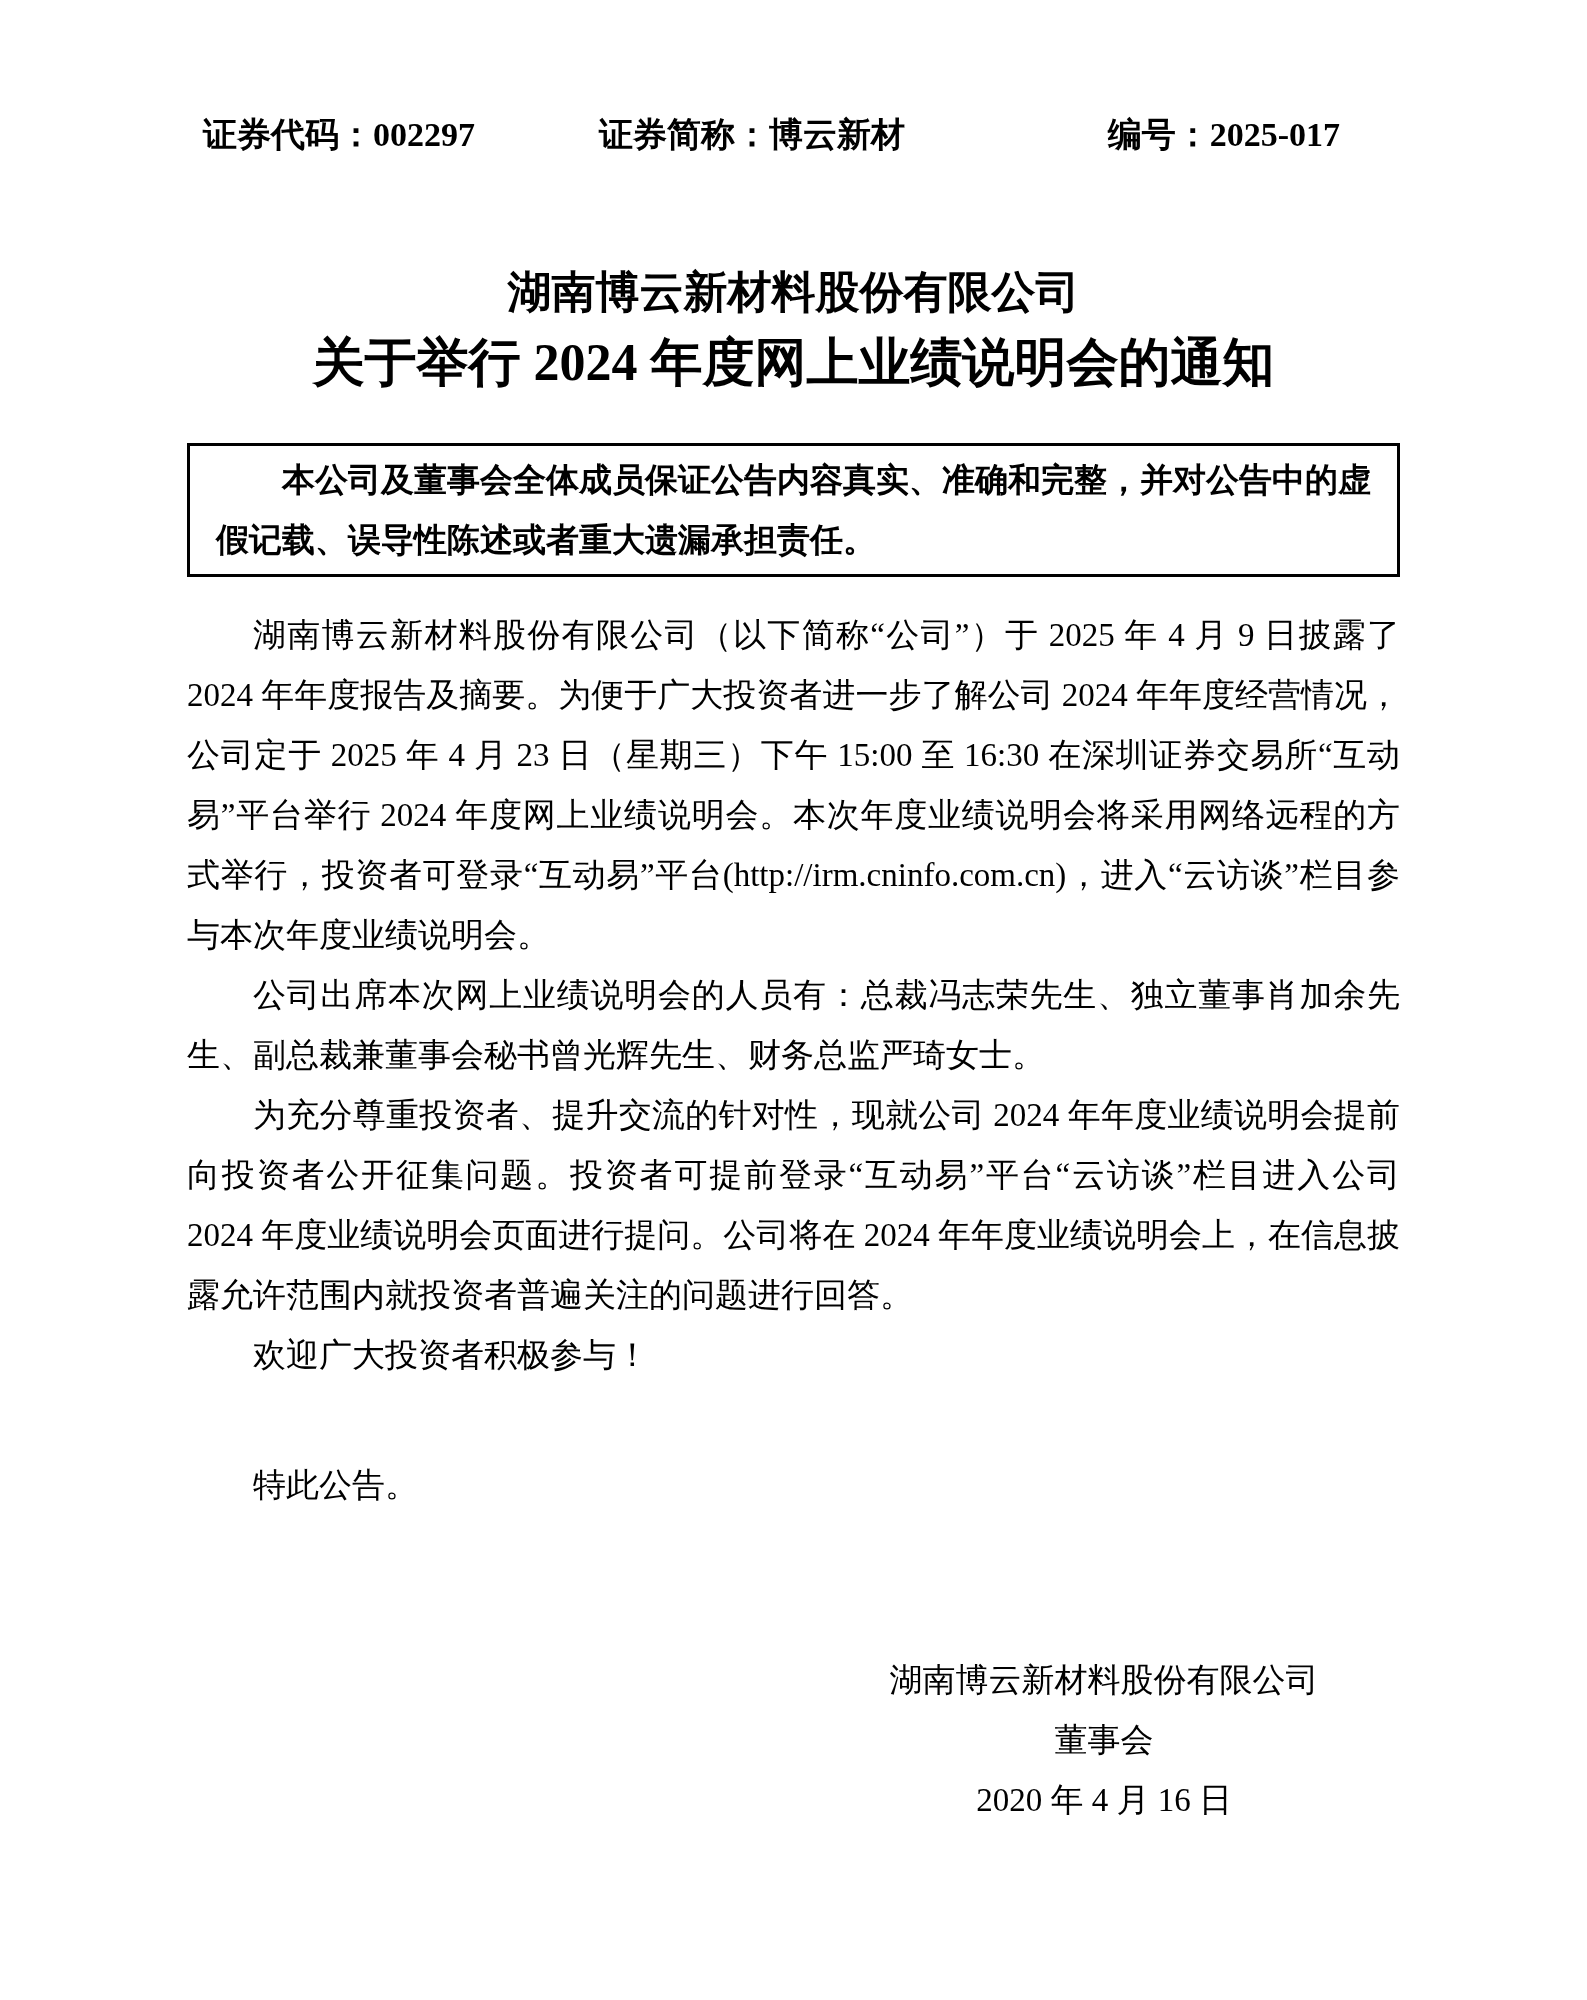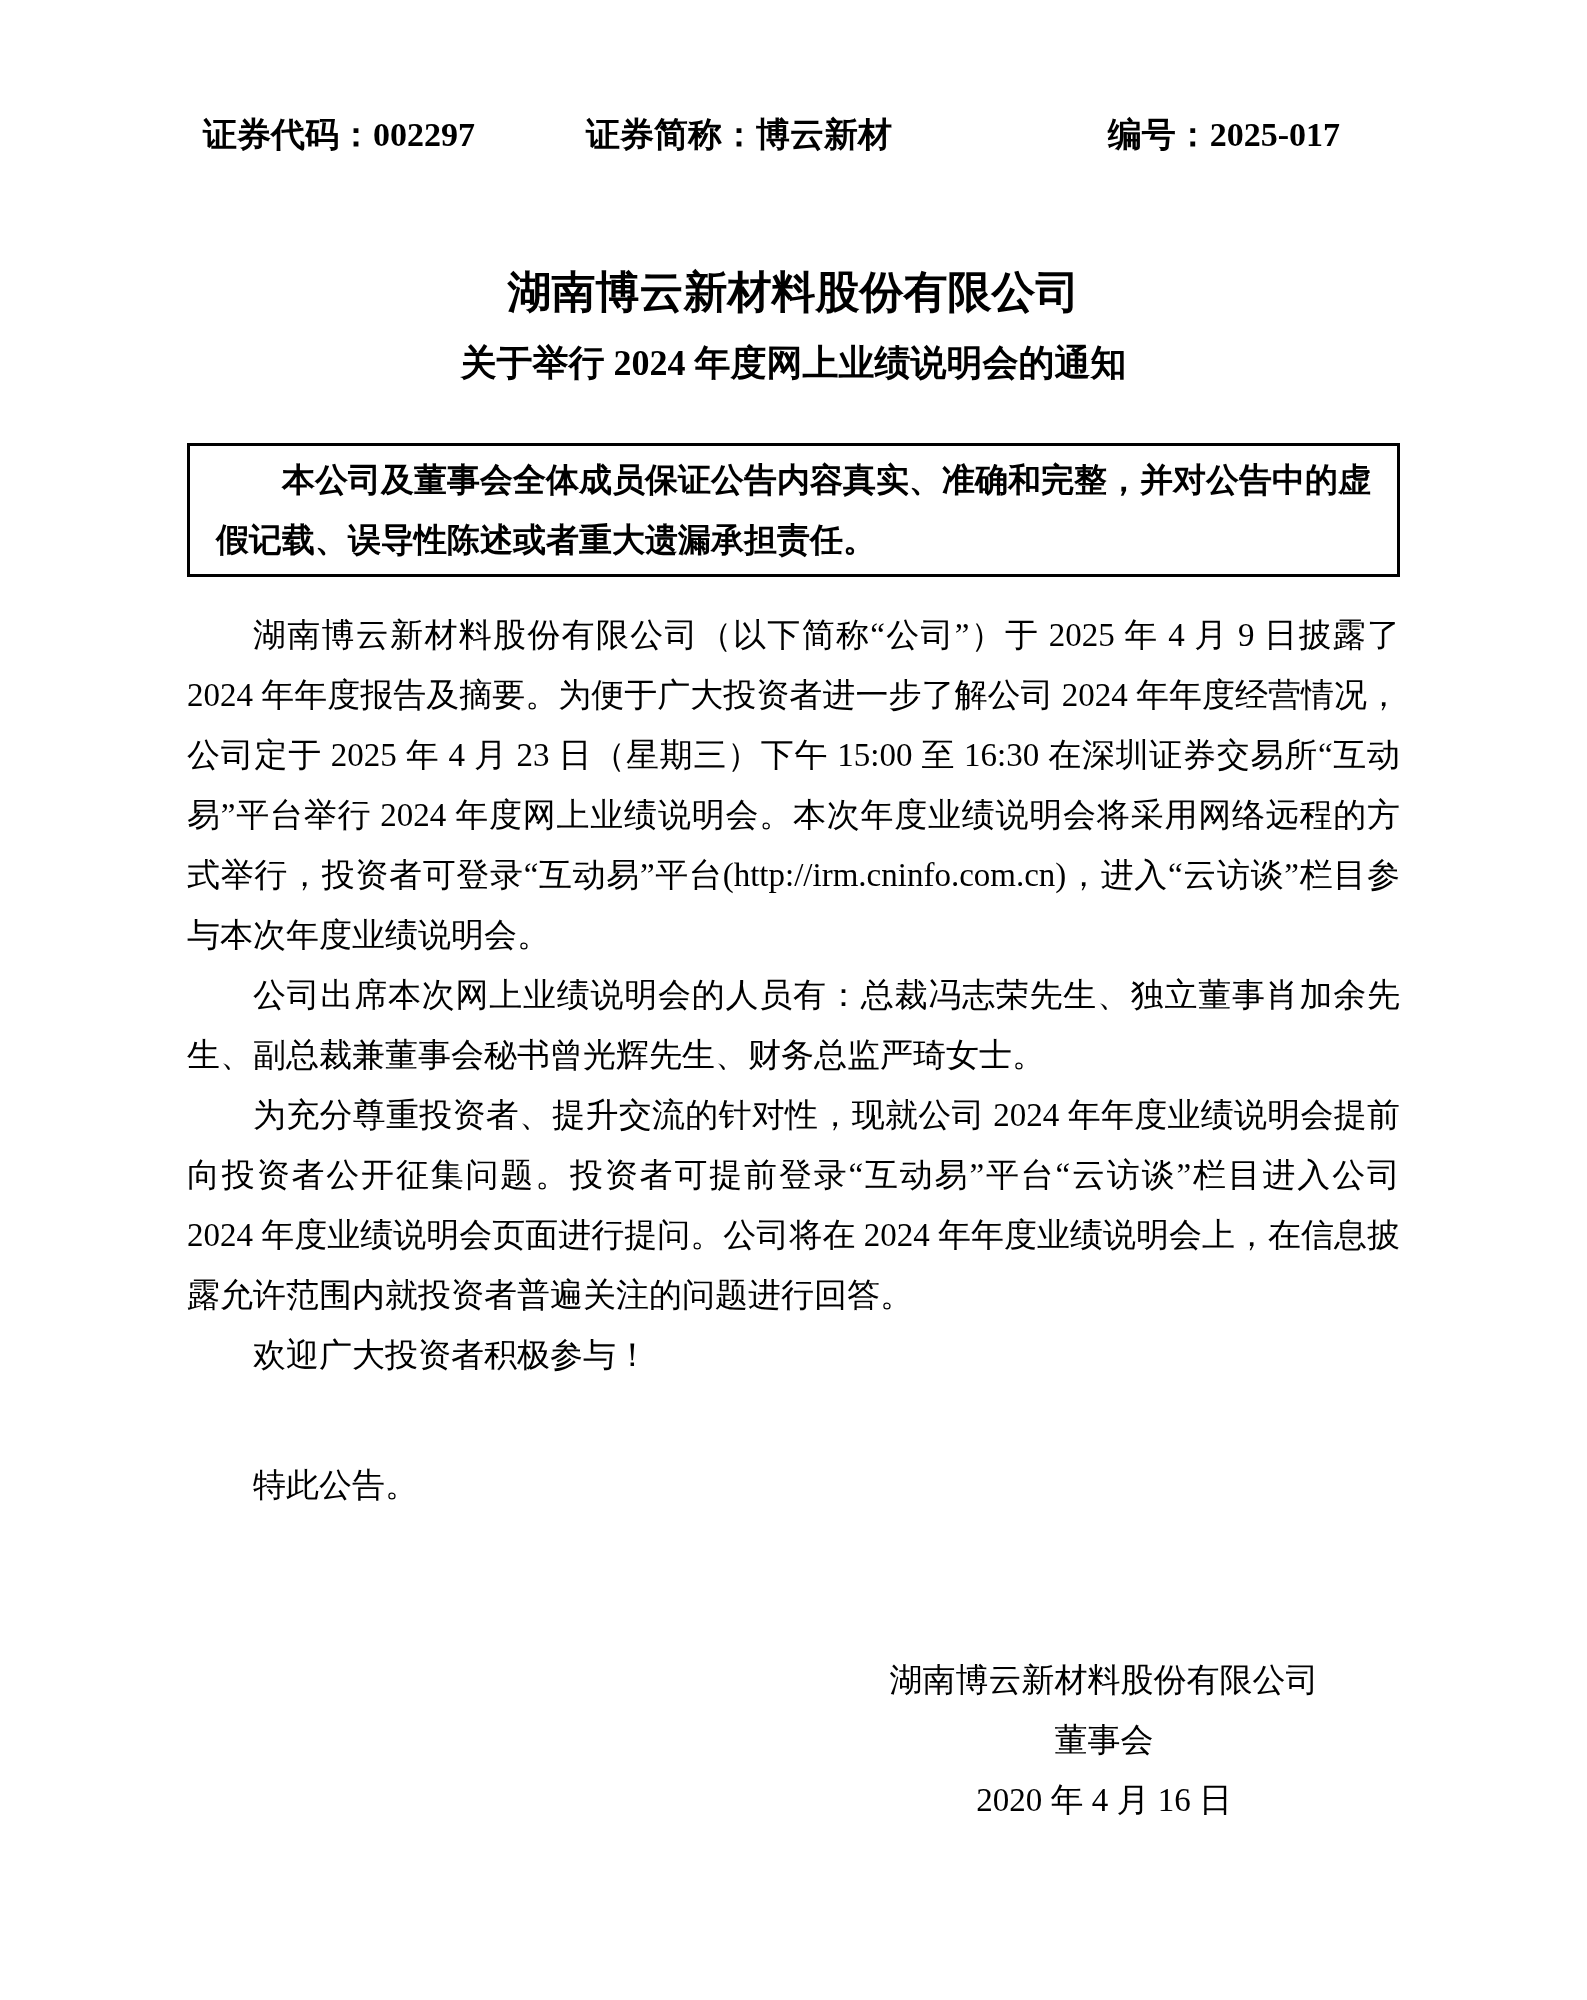--- a/index.html
+++ b/index.html
@@ -22,36 +22,37 @@
   .header-row {
     display: flex;
     align-items: center;
     box-sizing: border-box;
     padding-left: 16px;
     padding-right: 60px;
     font-size: 34px;
     font-weight: bold;
     line-height: 46px;
     white-space: nowrap;
+    gap: 13px;
   }
   .header-item { display: inline-block; }
   .hi-mid  { margin-left: 111px; }
   .hi-right { margin-left: auto; }
 
   
   .doc-title {
     margin-top: 100px;
     text-align: center;
     font-size: 44px;
     font-weight: bold;
     line-height: 70px;
   }
   .doc-subtitle {
     text-align: center;
-    font-size: 36px;
+    font-size: 52px;
     font-weight: bold;
     line-height: 70px;
   }
 
   
   .disclaimer-box {
     margin-top: 45px;
     border: 3px solid #000000;
     box-sizing: border-box;
     padding: 4px 26px;

